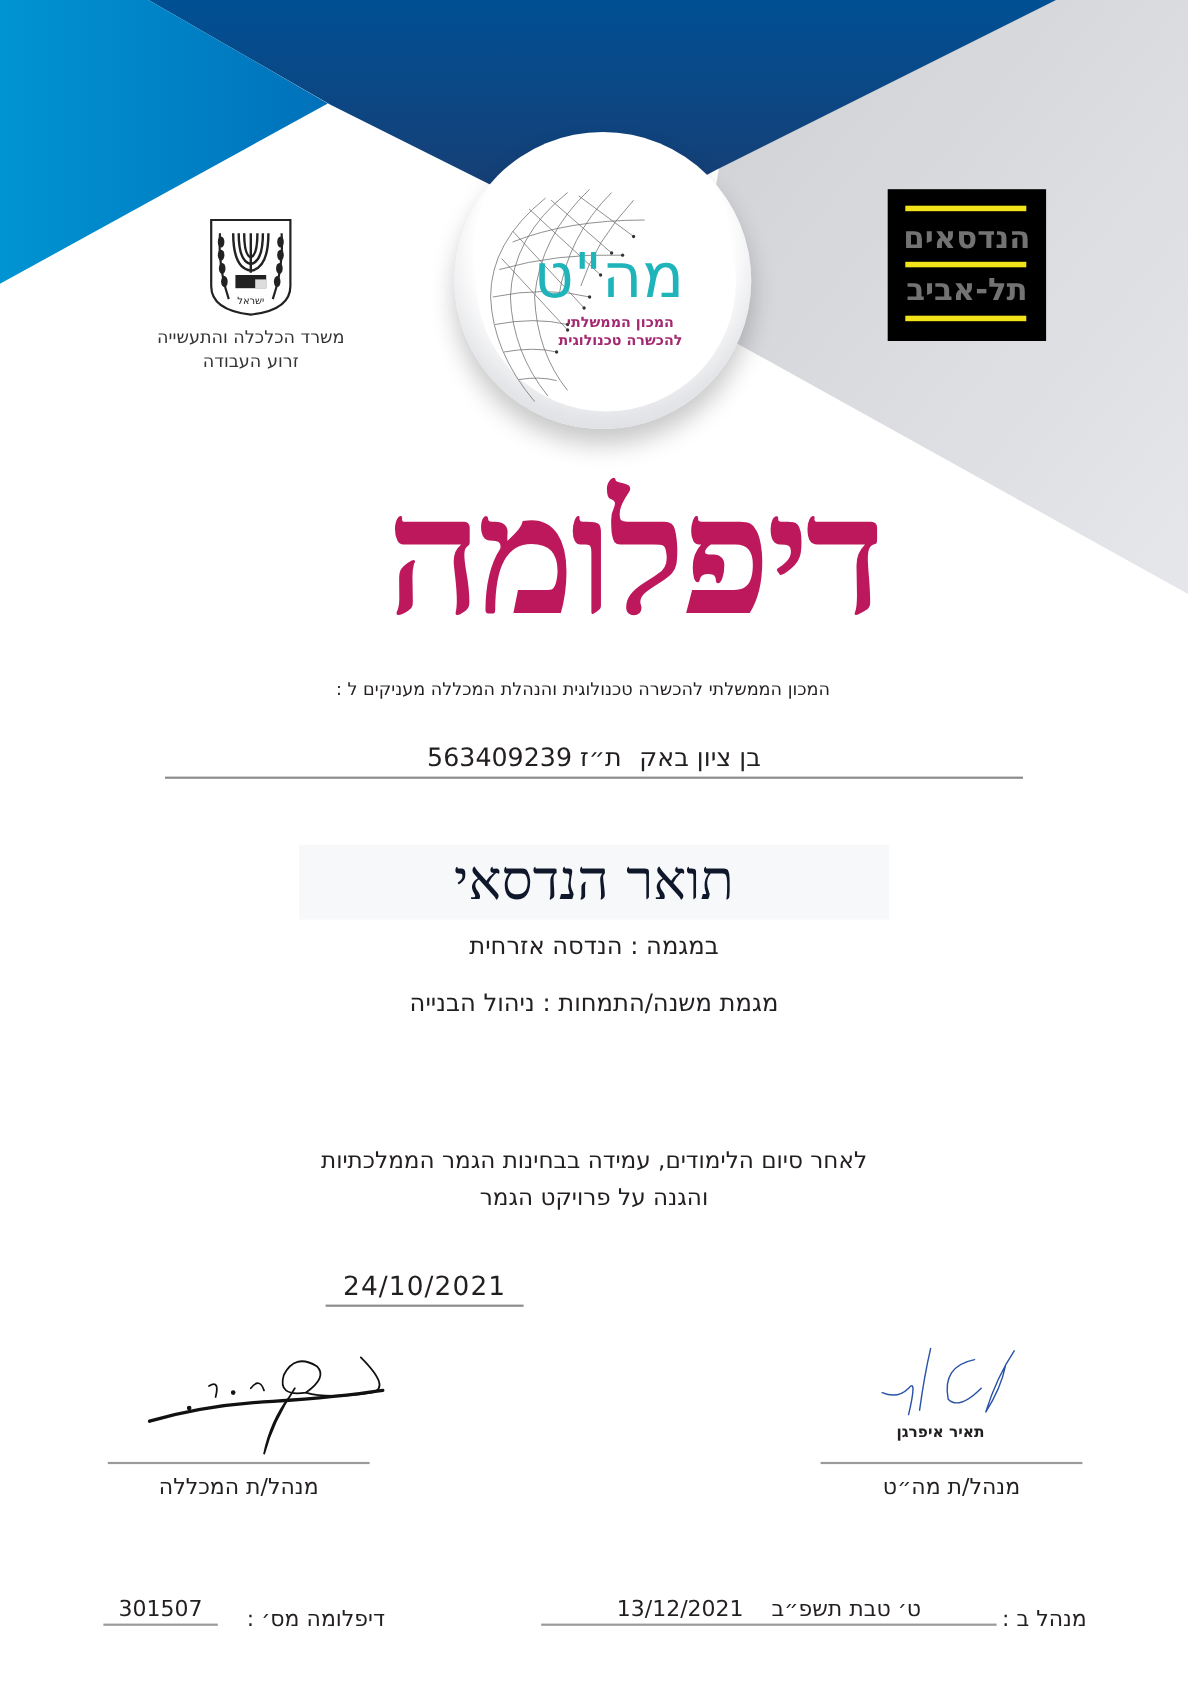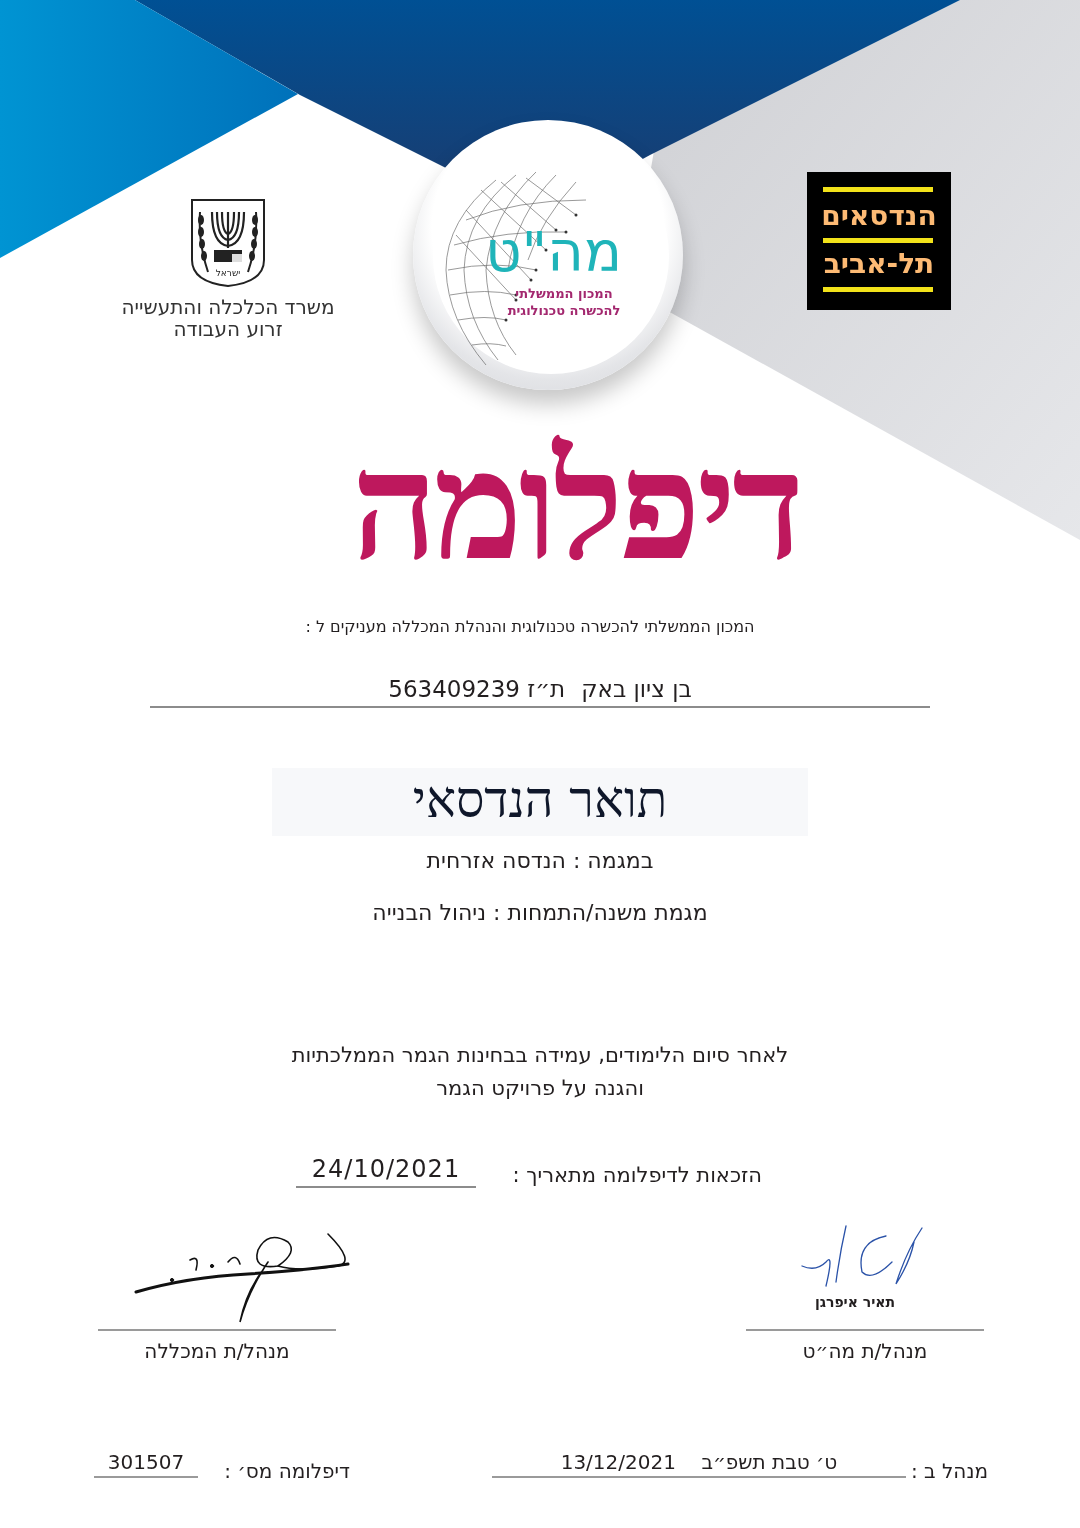--- a/index.html
+++ b/index.html
@@ -9,21 +9,21 @@
       font-family: "DejaVu Sans", "Liberation Sans", sans-serif;
       color: #231f20;
     }
     .bg { position: absolute; left: 0; top: 0; width: 1080px; height: 1528px; z-index: 0; }
     .abs { position: absolute; z-index: 2; }
     .rtl { direction: rtl; }
 
     
     .ministry { left: 110px; top: 198px; width: 236px; text-align: center; }
     .emblem { width: 76px; height: 90px; margin: 0 auto 8px auto; display: block; }
-    .ministry-line { font-size: 20px; line-height: 22px; color: #333; }
+    .ministry-line { font-size: 16px; line-height: 22px; color: #333; }
 
     
     .circle-shadow {
       left: 413px; top: 120px; width: 270px; height: 270px; border-radius: 50%;
       background: radial-gradient(circle at 50% 40%, #ffffff 55%, #e4e5e8 72%, #cfd1d6 100%);
       box-shadow: 0 14px 22px rgba(0,0,0,0.22);
     }
     .circle-inner {
       left: 433px; top: 138px; width: 236px; height: 236px; border-radius: 50%;
       background: #ffffff;
@@ -31,21 +31,21 @@
     .globe { left: 436px; top: 160px; width: 160px; height: 215px; }
     .mahat-big { left: 512px; top: 222px; width: 110px; text-align: center;
       font-size: 56px; line-height: 60px; color: #1fb4b9; font-weight: normal; }
     .mahat-sub { left: 500px; top: 285px; width: 128px; text-align: center;
       font-size: 13px; line-height: 17px; color: #a3286f; font-weight: bold; }
 
     
     .eng { left: 807px; top: 172px; width: 144px; height: 138px; background: #000; }
     .eng-bar { position: absolute; left: 16px; width: 110px; height: 5px; background: #f2e21a; }
     .eng-text { position: absolute; left: 0; width: 144px; text-align: center;
-      color: #fdba74; font-weight: bold; font-size: 28px; line-height: 32px; }
+      color: #737373; font-weight: bold; font-size: 28px; line-height: 32px; }
 
     
     .title { left: 0; top: 420px; width: 1080px; text-align: center;
       font-family: "DejaVu Serif", "Liberation Serif", serif; font-weight: bold;
       font-size: 150px; line-height: 170px; color: #be185d; letter-spacing: -4px; margin-left: 36px; }
 
     .grant-line { left: 150px; top: 612px; width: 760px; text-align: center;
       font-size: 16px; line-height: 30px; color: #231f20; }
 
     .recipient { left: 150px; top: 672px; width: 780px; height: 34px;
@@ -191,21 +191,20 @@
 </div>
 <div class="abs field-line rtl" style="top:898px;">
   <span>מגמת משנה/התמחות :</span>
   <span>ניהול הבנייה</span>
 </div>
 
 <div class="abs after-text rtl" style="top:1040px;">לאחר סיום הלימודים, עמידה בבחינות הגמר הממלכתיות</div>
 <div class="abs after-text rtl" style="top:1073px;">והגנה על פרויקט הגמר</div>
 
 <div class="abs eligibility rtl">
-  <div class="elig-label">הזכאות לדיפלומה מתאריך :</div>
   <div class="elig-value">24/10/2021</div>
 </div>
 
 <svg class="abs" style="left:128px; top:1222px; width:230px; height:106px;" viewBox="0 0 230 106" xmlns="http://www.w3.org/2000/svg">
   <g stroke="#111" fill="none" stroke-linecap="round">
     <path d="M8 70 Q60 55 120 52 Q180 48 220 42" stroke-width="3"></path>
     <path d="M200 12 Q228 40 210 44 Q170 50 150 44" stroke-width="1.6"></path>
     <path d="M160 20 Q140 8 130 28 Q124 48 150 44 Q170 30 160 20" stroke-width="1.6"></path>
     <path d="M140 40 Q120 70 112 100 Q118 70 135 48" stroke-width="1.6"></path>
     <path d="M100 40 Q108 30 112 42" stroke-width="1.6"></path>

